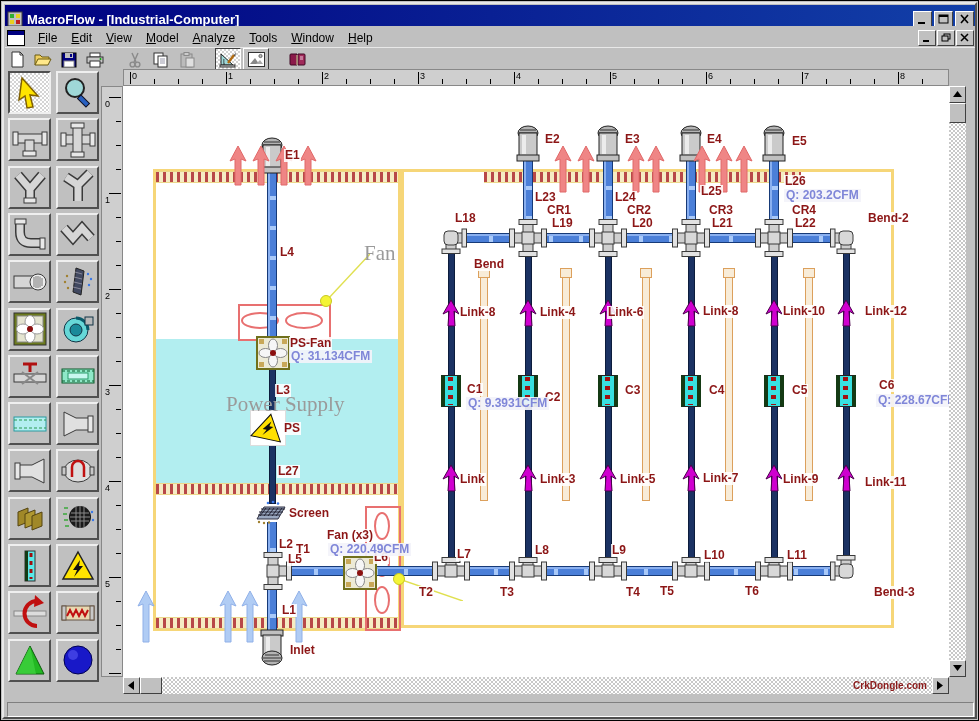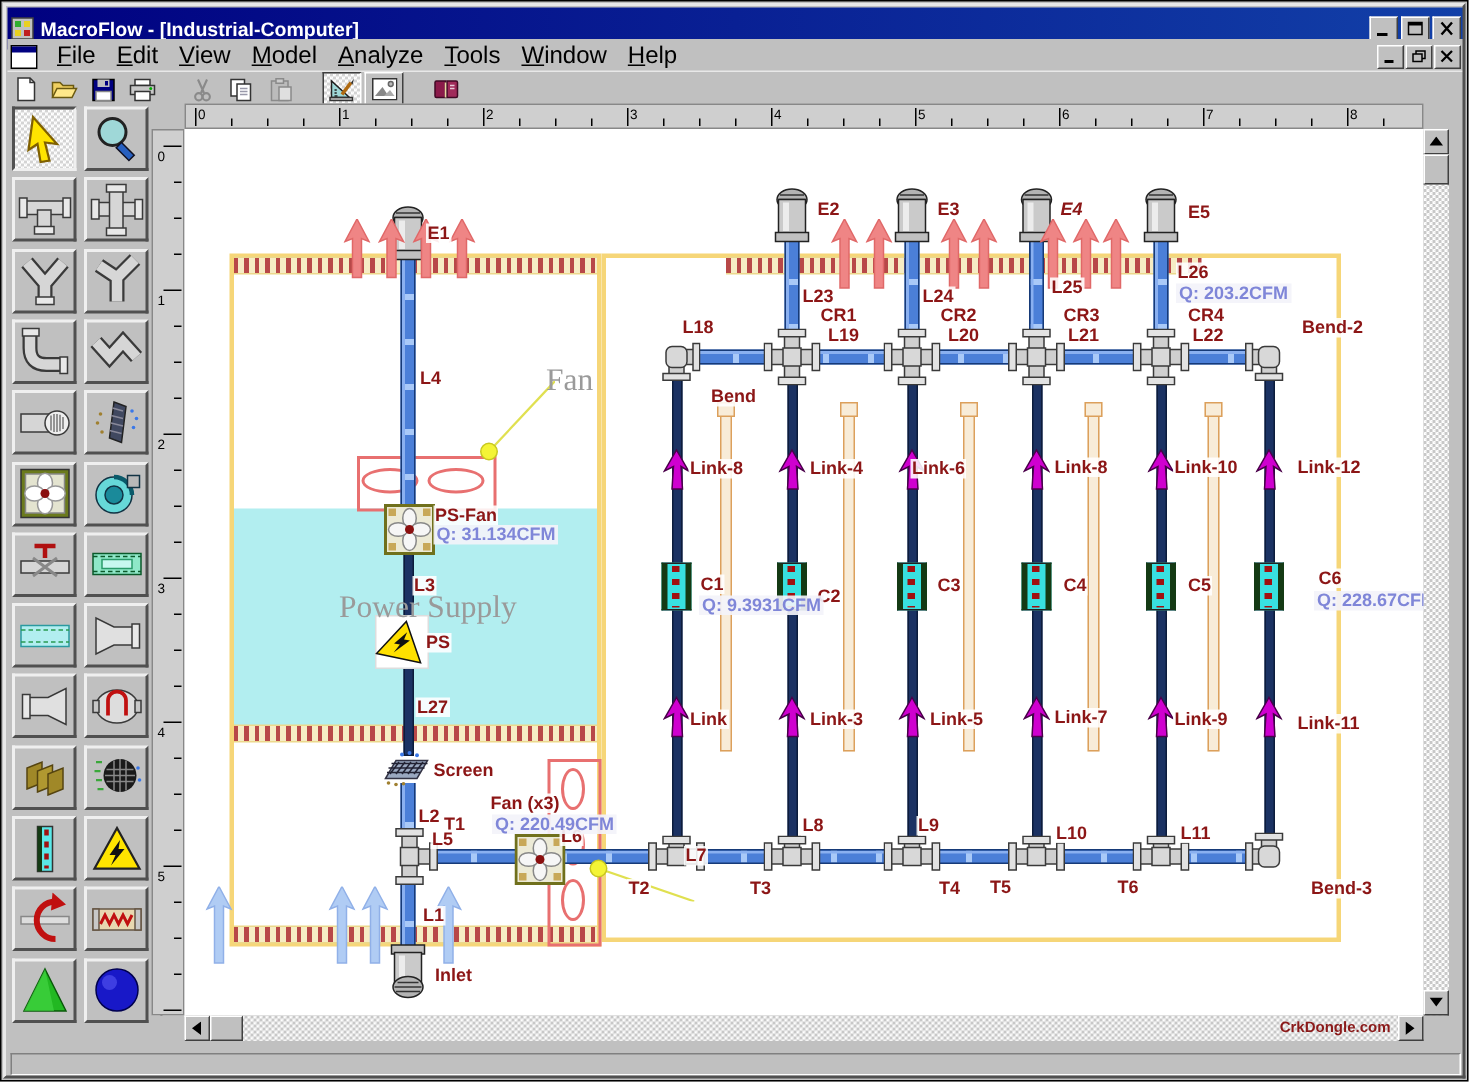--- a/index.html
+++ b/index.html
@@ -10,21 +10,21 @@
             border-right:2px solid #505050;border-bottom:2px solid #505050;pointer-events:none;z-index:999}
   
   #titlebar{position:absolute;left:4px;top:4px;width:971px;height:28px;
             background:linear-gradient(90deg,#000080,#1240a8);display:flex;align-items:center;padding:0 2px;box-sizing:border-box}
   #titlebar .ttext{color:#fff;font-weight:bold;font-size:13px;margin-left:4px;white-space:nowrap}
   .winbtns{margin-left:auto;display:flex;gap:2px}
   .wbtn{width:17px;height:15px;background:#c0c0c0;border-top:1px solid #fff;border-left:1px solid #fff;
         border-right:1px solid #404040;border-bottom:1px solid #404040;display:flex;align-items:center;justify-content:center}
   .wbtn svg{display:block}
   #menubar{position:absolute;left:4px;top:25px;width:971px;height:24px;background:#c0c0c0;
-           display:flex;align-items:center;font-size:16px}
+           display:flex;align-items:center;font-size:12px}
   #menubar .mdiicon{width:16px;height:14px;margin:0 6px 0 2px;border:1px solid #000;background:#fff;position:relative}
   #menubar .mdiicon:before{content:"";position:absolute;left:0;top:0;right:0;height:4px;background:#000080}
   .menuitem{padding:2px 7px;color:#000}
   .menuitem u{text-decoration:underline}
   .mdibtns{margin-left:auto;display:flex;gap:1px;margin-right:2px}
   .mdibtn{width:16px;height:14px;background:#c0c0c0;border-top:1px solid #fff;border-left:1px solid #fff;
           border-right:1px solid #404040;border-bottom:1px solid #404040;display:flex;align-items:center;justify-content:center}
   #toolbar{position:absolute;left:4px;top:46px;width:971px;height:23px;display:flex;align-items:center;gap:2px;
            border-top:1px solid #e8e8e8}
   .tbtn{width:24px;height:21px;display:flex;align-items:center;justify-content:center;background:#c0c0c0}
@@ -889,21 +889,21 @@
     <div class="ydot" style="left: 270px; top: 487px; position: absolute;"></div>
     <div class="clinesvg" style="left: 203px; top: 168px; position: absolute;"><svg width="44" height="47">
         <line x1="0" y1="47" x2="44" y2="0" stroke="#e0e050" stroke-width="1.5"></line>
       </svg></div>
     <div class="clinesvg" style="left: 276px; top: 493px; position: absolute;"><svg width="64" height="22">
         <line x1="0" y1="0" x2="64" y2="22" stroke="#e0e050" stroke-width="1.5"></line>
       </svg></div>
     <div class="lbl" style="left: 161px; top: 63px; position: absolute;">E1</div>
     <div class="lbl" style="left: 421px; top: 47px; position: absolute;">E2</div>
     <div class="lbl" style="left: 501px; top: 47px; position: absolute;">E3</div>
-    <div class="lbl" style="left: 583px; top: 47px; position: absolute; font-style: italic;">E4</div>
+    <div class="lbl" style="left: 583px; top: 47px; position: absolute;">E4</div>
     <div class="lbl" style="left: 668px; top: 49px; position: absolute;">E5</div>
     <div class="lbl" style="left: 411px; top: 105px; position: absolute;">L23</div>
     <div class="lbl" style="left: 491px; top: 105px; position: absolute;">L24</div>
     <div class="lbl" style="left: 577px; top: 99px; position: absolute;">L25</div>
     <div class="lbl" style="left: 661px; top: 89px; position: absolute;">L26</div>
     <div class="lbl" style="left: 331px; top: 126px; position: absolute;">L18</div>
     <div class="lbl" style="left: 423px; top: 118px; position: absolute;">CR1</div>
     <div class="lbl" style="left: 503px; top: 118px; position: absolute;">CR2</div>
     <div class="lbl" style="left: 585px; top: 118px; position: absolute;">CR3</div>
     <div class="lbl" style="left: 668px; top: 118px; position: absolute;">CR4</div>
@@ -934,21 +934,21 @@
     <div class="lbl" style="left: 755px; top: 293px; position: absolute;">C6</div>
     <div class="lbl" style="left: 172px; top: 457px; position: absolute;">T1</div>
     <div class="lbl" style="left: 295px; top: 500px; position: absolute;">T2</div>
     <div class="lbl" style="left: 376px; top: 500px; position: absolute;">T3</div>
     <div class="lbl" style="left: 456px; top: 500px; position: absolute; margin-left: 46px;">T4</div>
     <div class="lbl" style="left: 536px; top: 499px; position: absolute;">T5</div>
     <div class="lbl" style="left: 621px; top: 499px; position: absolute;">T6</div>
     <div class="lbl" style="left: 155px; top: 452px; position: absolute;">L2</div>
     <div class="lbl" style="left: 164px; top: 467px; position: absolute;">L5</div>
     <div class="lbl" style="left: 250px; top: 465px; position: absolute;">L6</div>
-    <div class="lbl" style="left: 333px; top: 478px; position: absolute; text-align: right;">L7</div>
+    <div class="lbl" style="left: 333px; top: 462px; position: absolute; text-align: right;">L7</div>
     <div class="lbl" style="left: 411px; top: 458px; position: absolute;">L8</div>
     <div class="lbl" style="left: 488px; top: 458px; position: absolute;">L9</div>
     <div class="lbl" style="left: 580px; top: 463px; position: absolute;">L10</div>
     <div class="lbl" style="left: 663px; top: 463px; position: absolute;">L11</div>
     <div class="lbl" style="left: 158px; top: 518px; position: absolute;">L1</div>
     <div class="lbl" style="left: 166px; top: 558px; position: absolute;">Inlet</div>
     <div class="lbl" style="left: 165px; top: 421px; position: absolute;">Screen</div>
     <div class="lbl" style="left: 154px; top: 379px; position: absolute;">L27</div>
     <div class="lbl" style="left: 152px; top: 298px; position: absolute;">L3</div>
     <div class="lbl" style="left: 160px; top: 336px; position: absolute;">PS</div>

